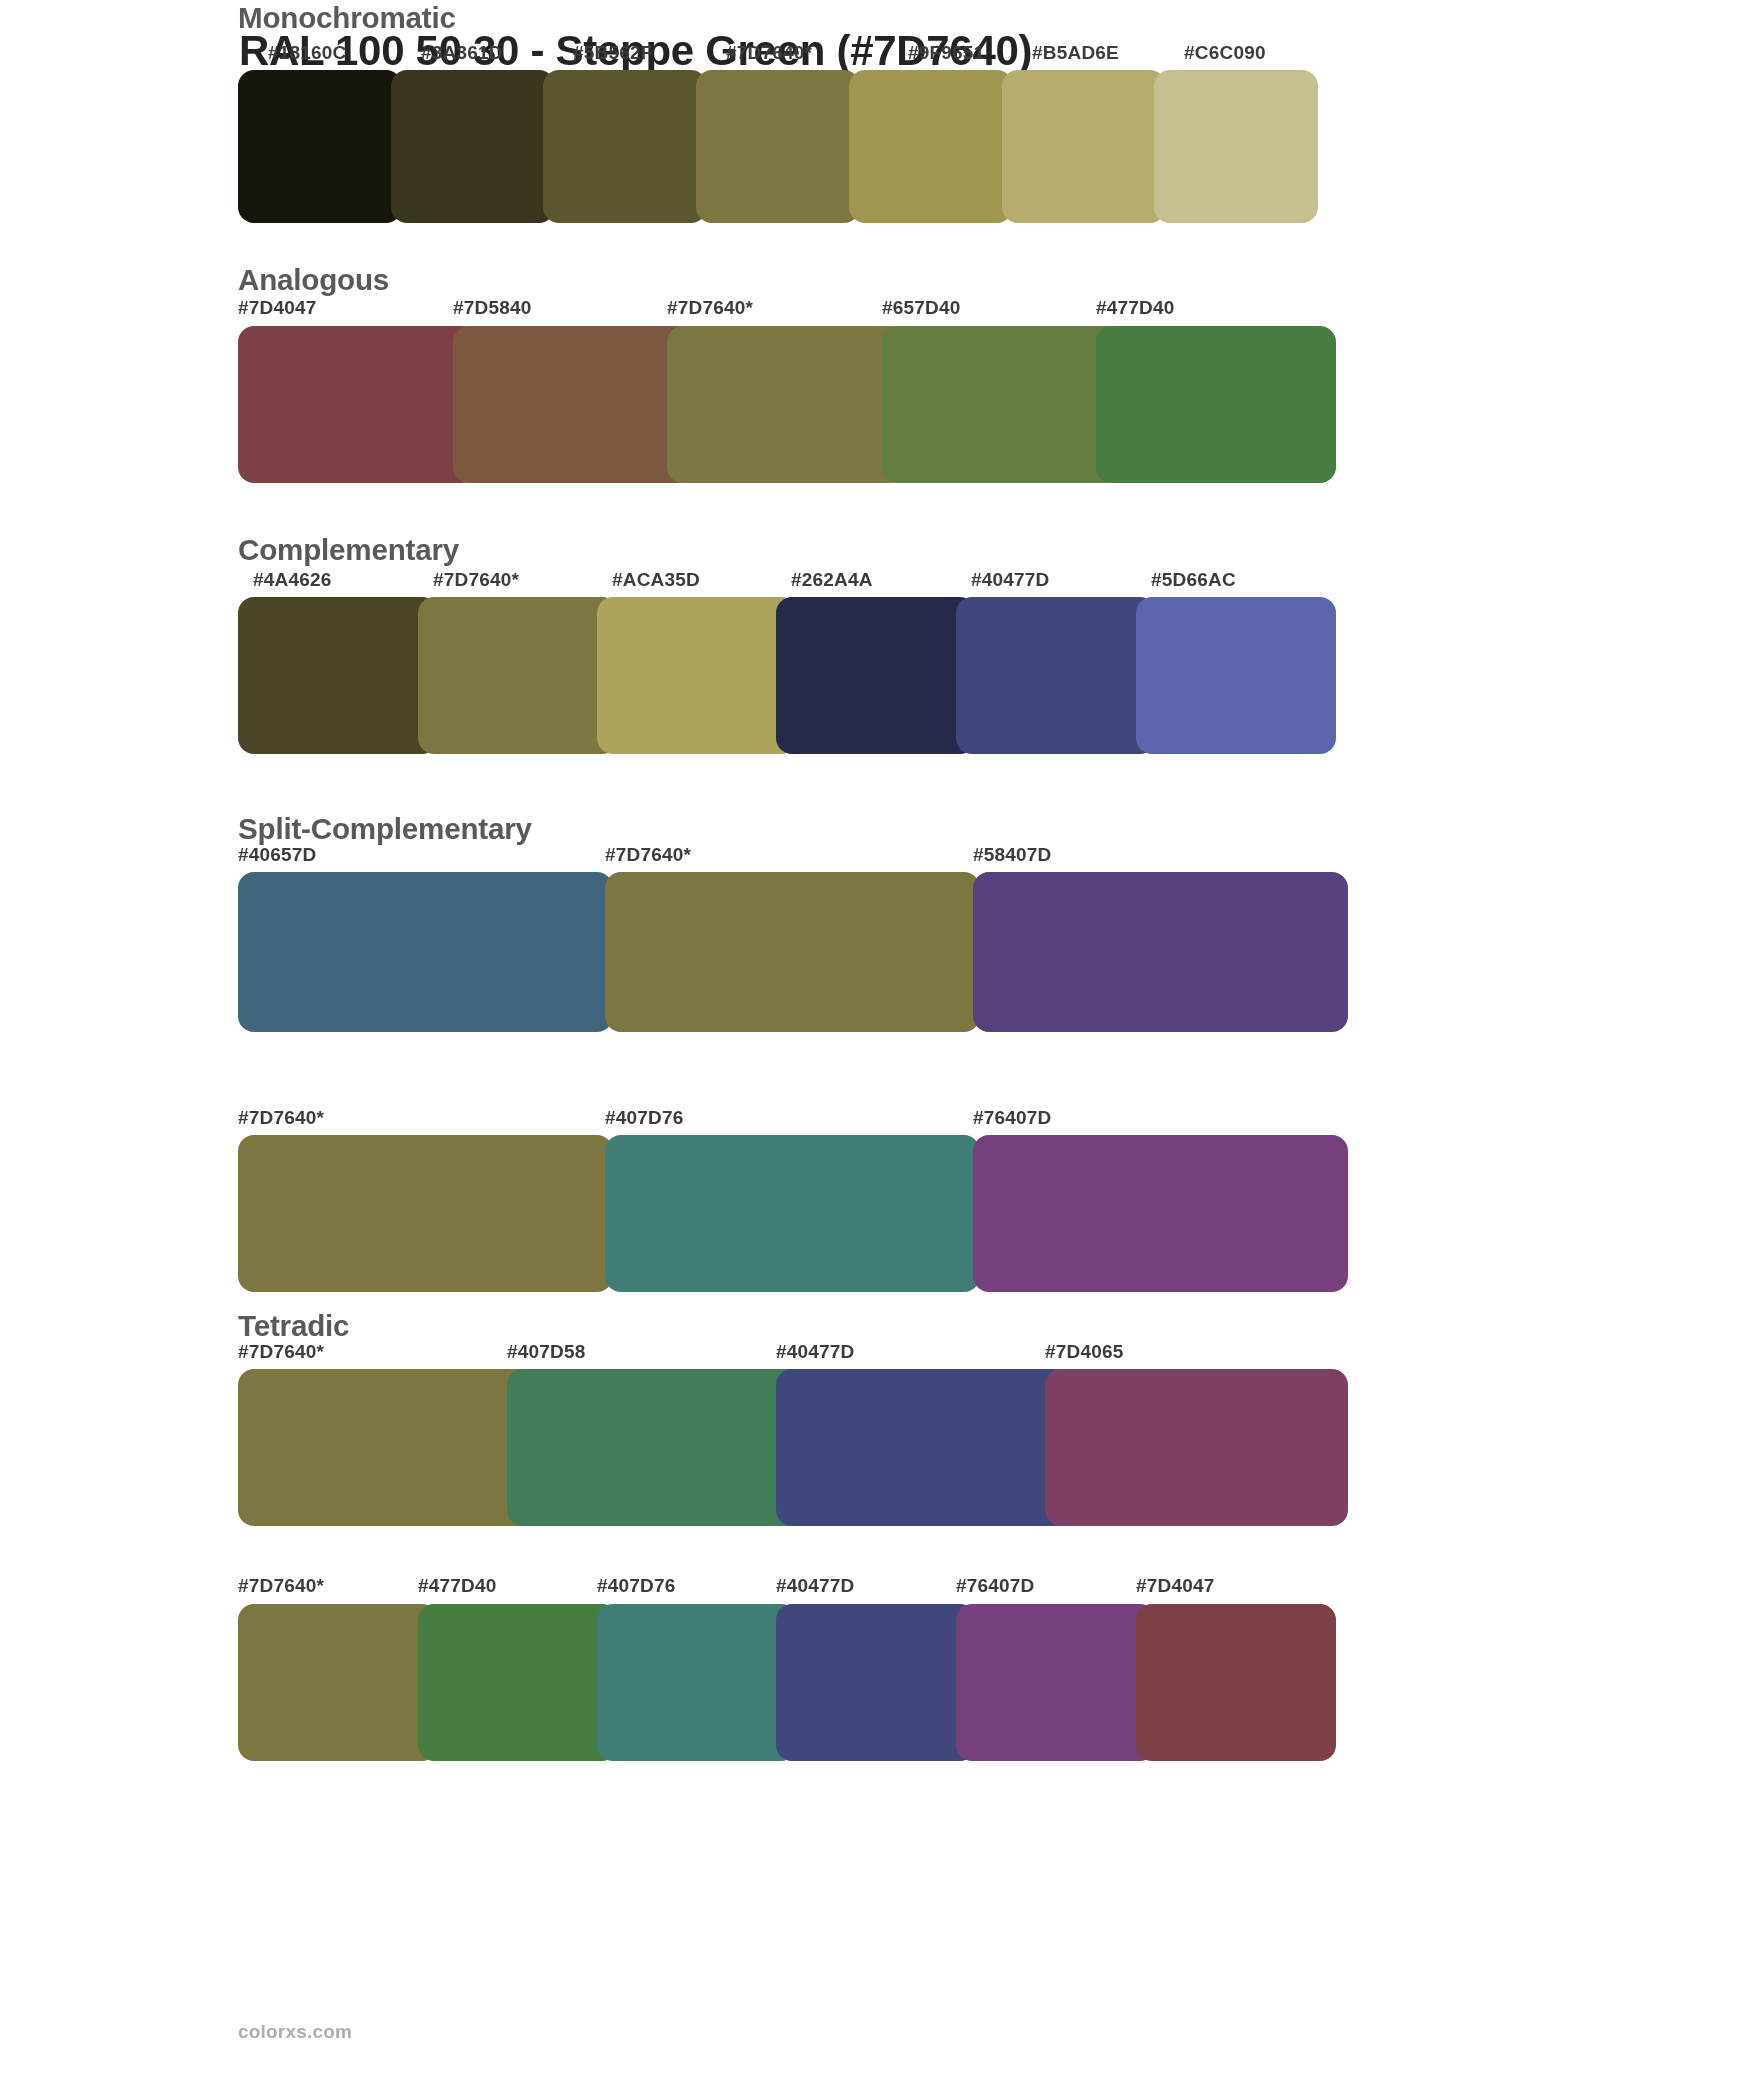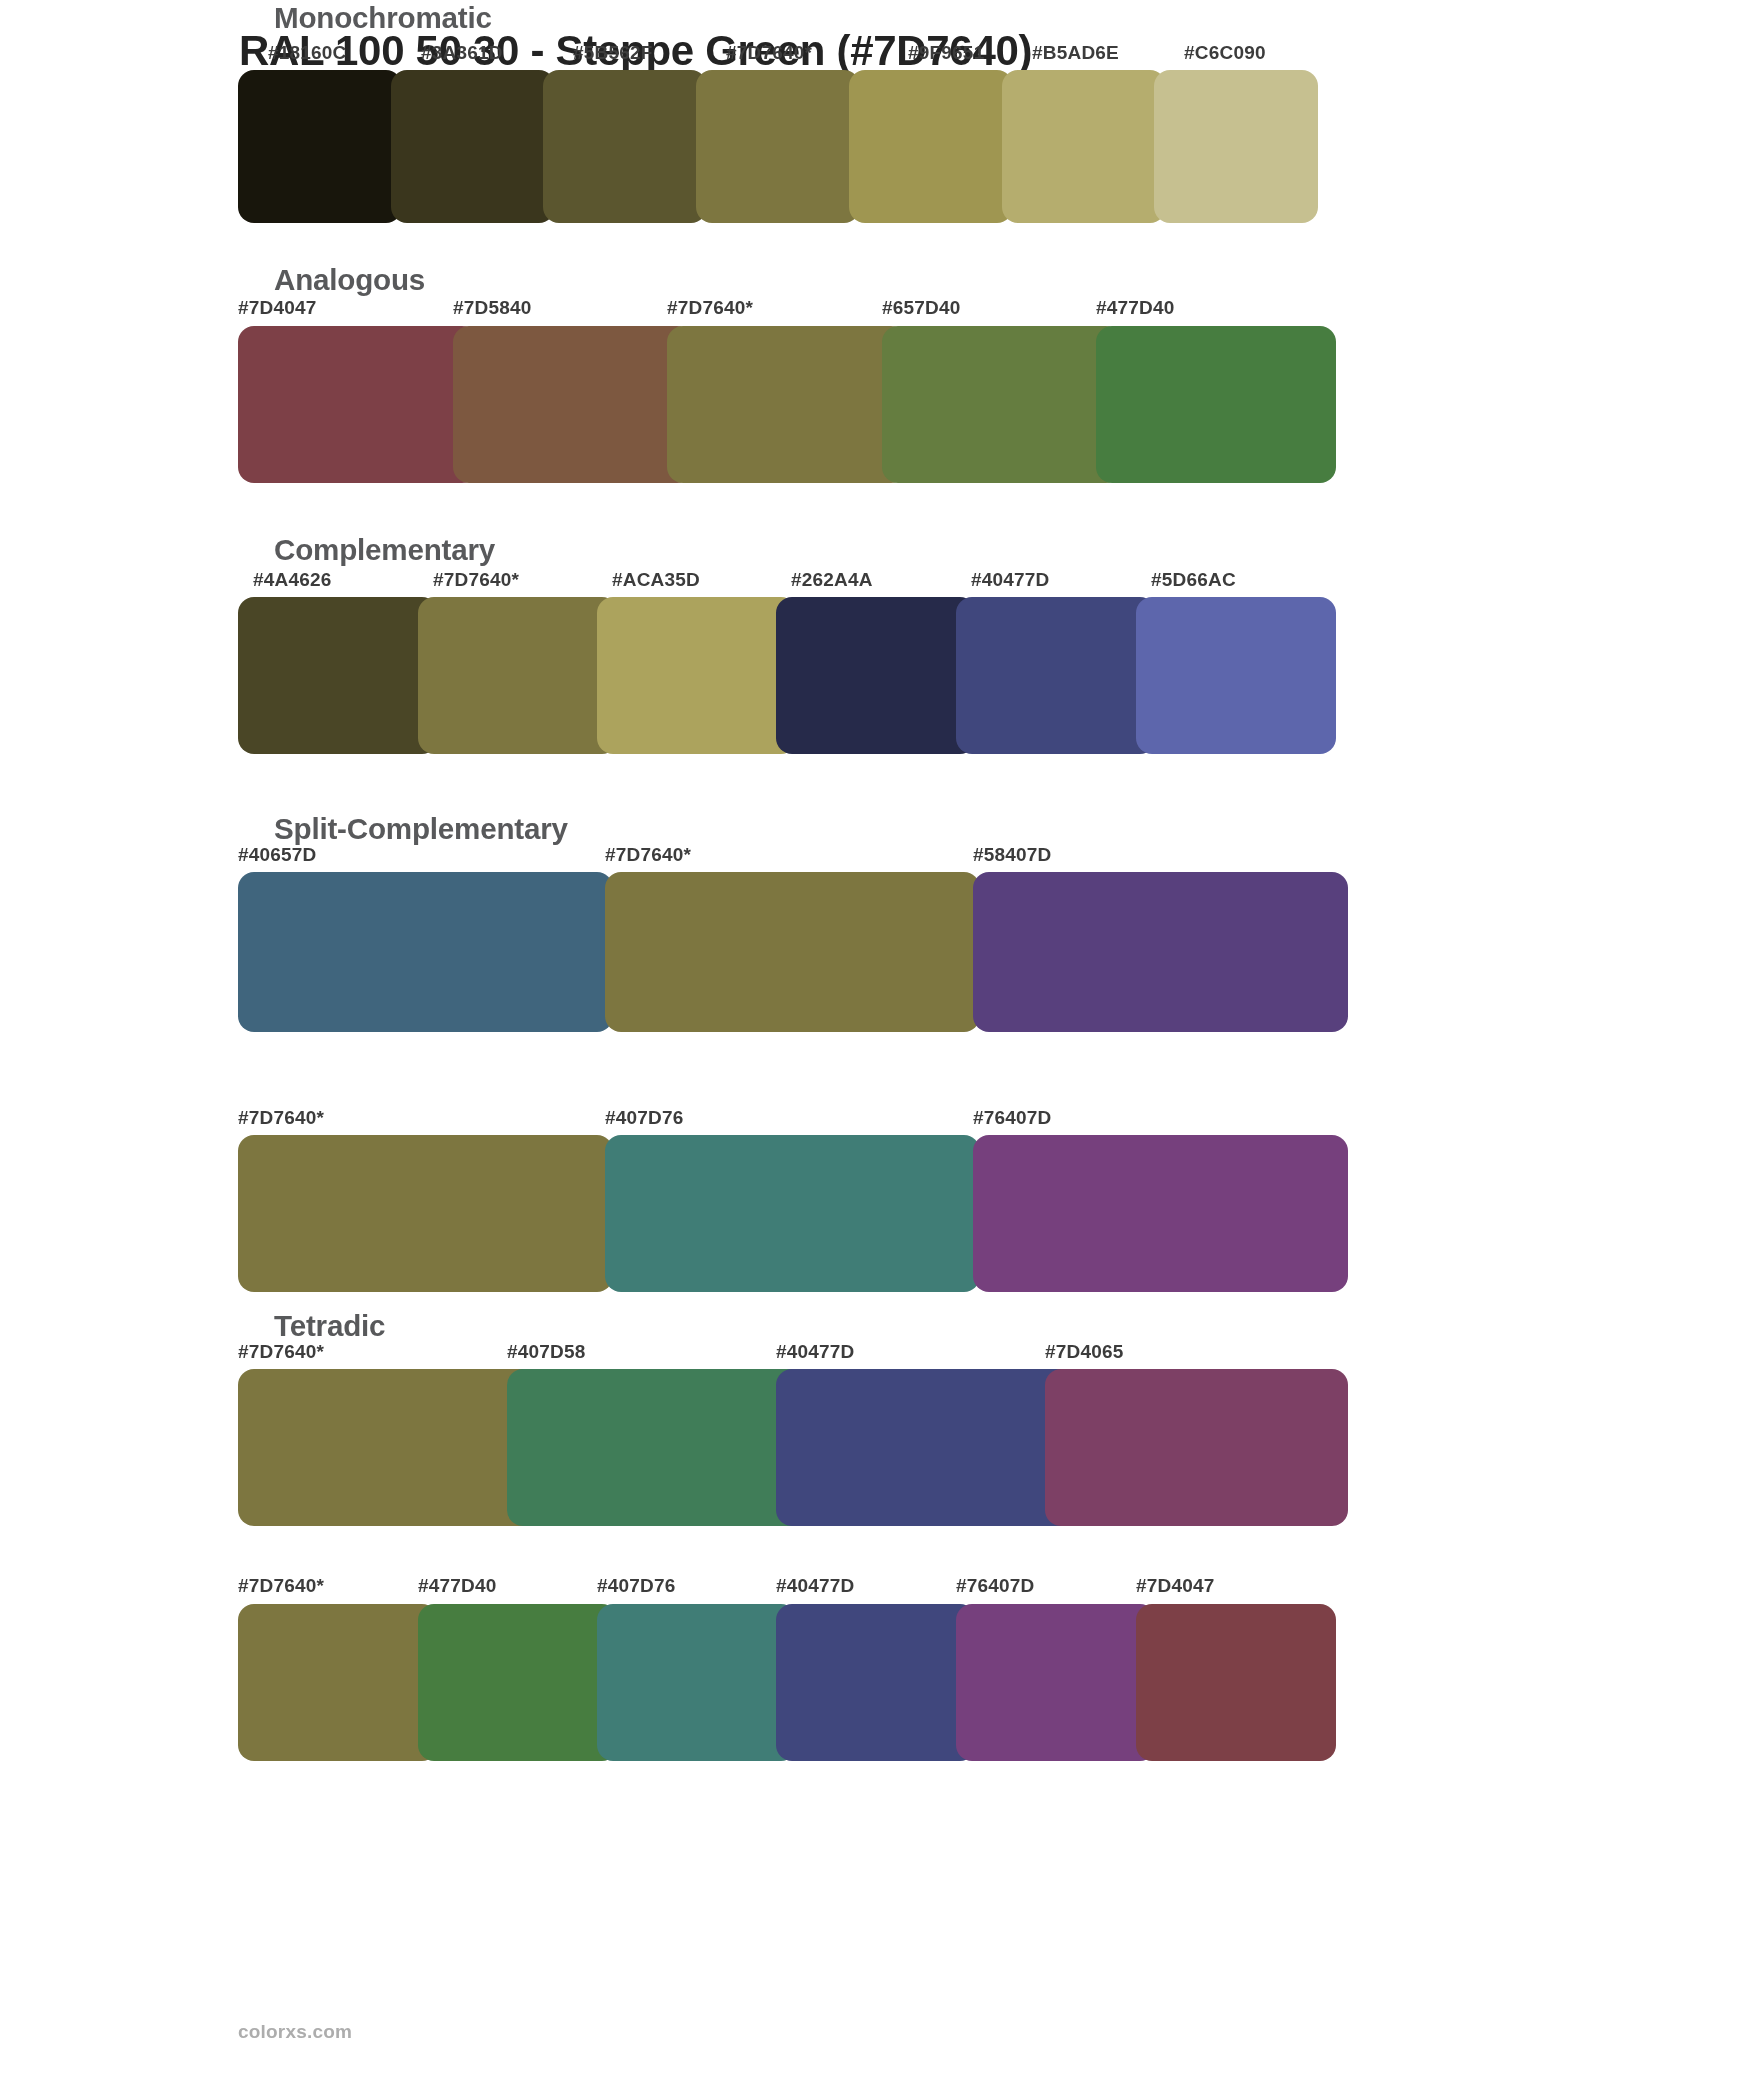--- a/index.html
+++ b/index.html
@@ -57,21 +57,20 @@
     padding-left: 238px;
   }
 
   .section-title {
     font-size: 29.6px;
     font-weight: 700;
     color: #58595b;
     letter-spacing: -0.2px;
     line-height: 1.2;
     margin-bottom: 9.6px;
-    margin-left: 36px;
   }
 
   
   .swatch-labels {
     position: relative;
     height: 27px;
   }
 
   .swatch-label {
     position: absolute;

